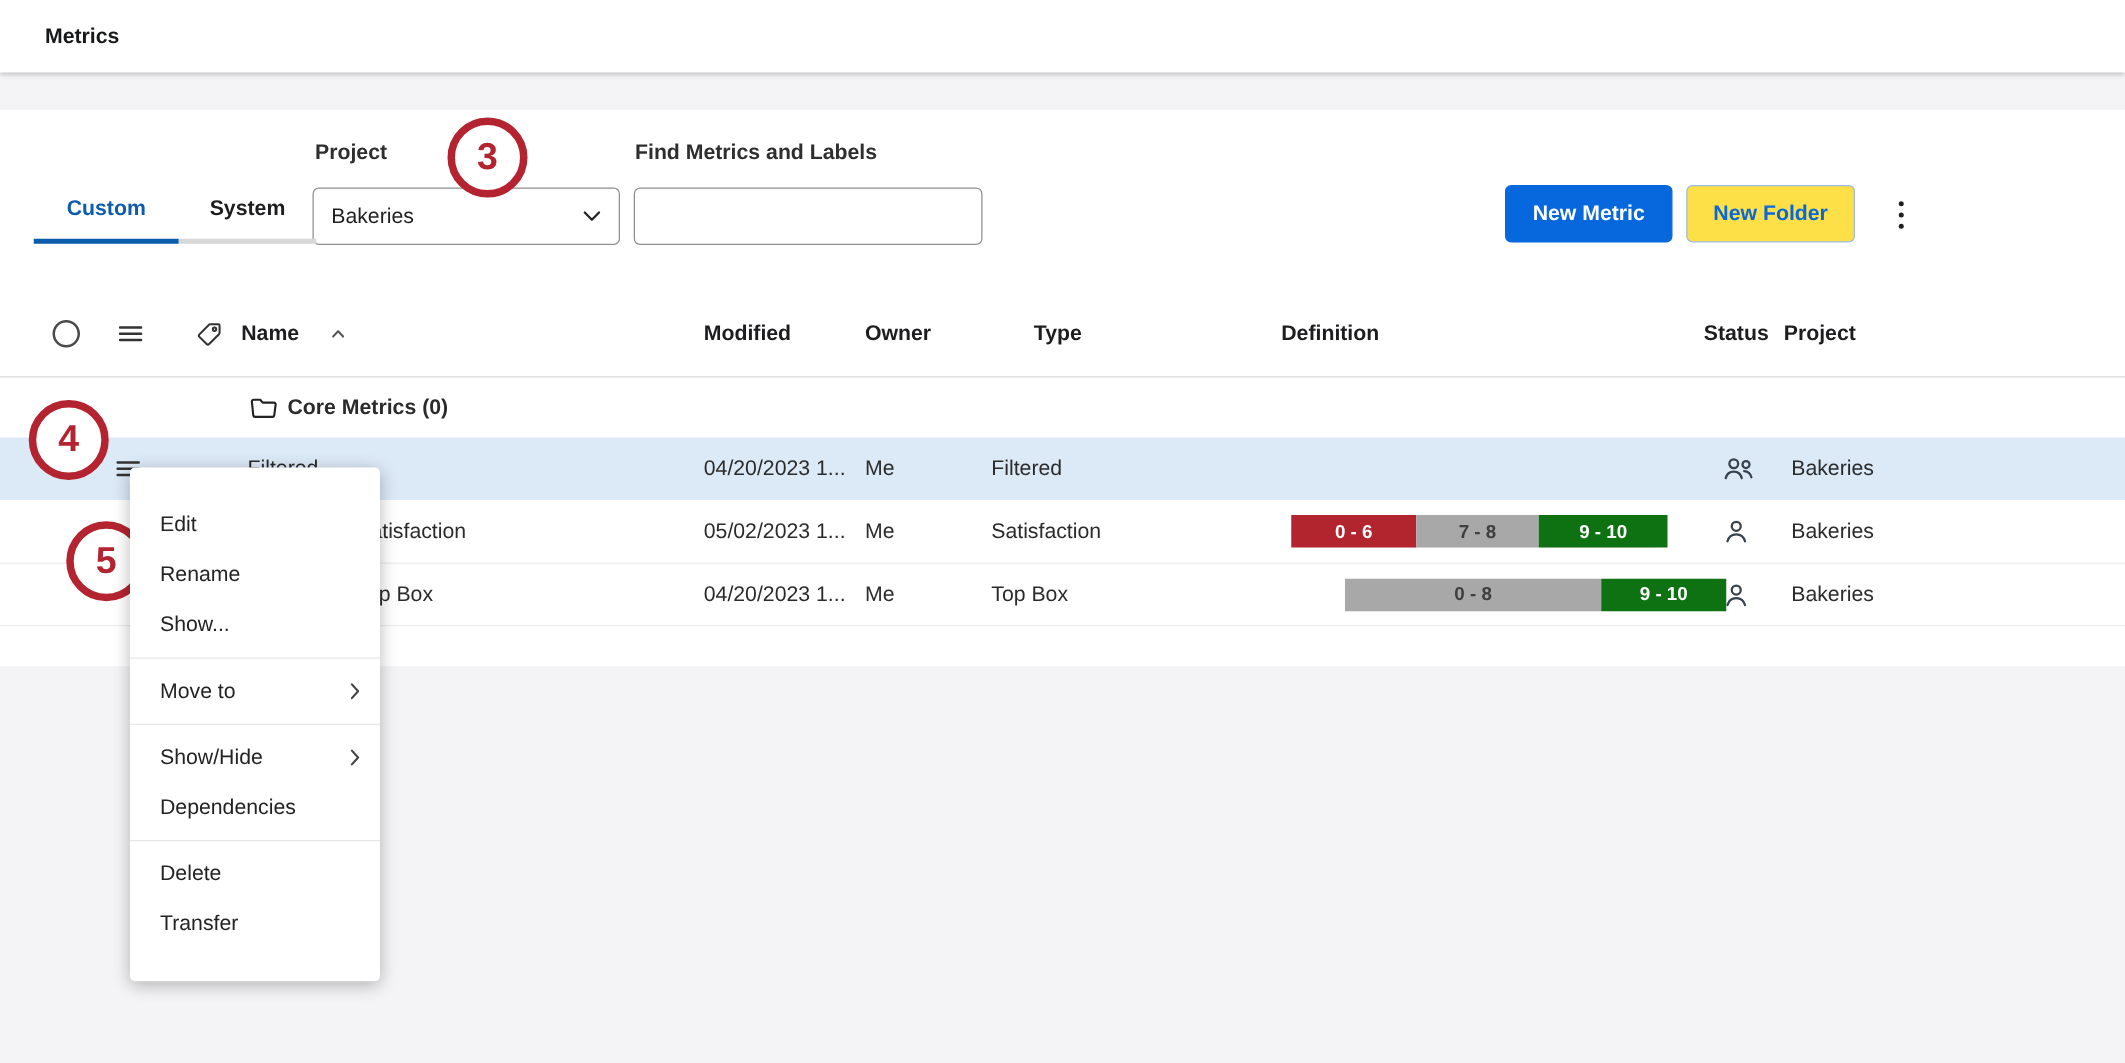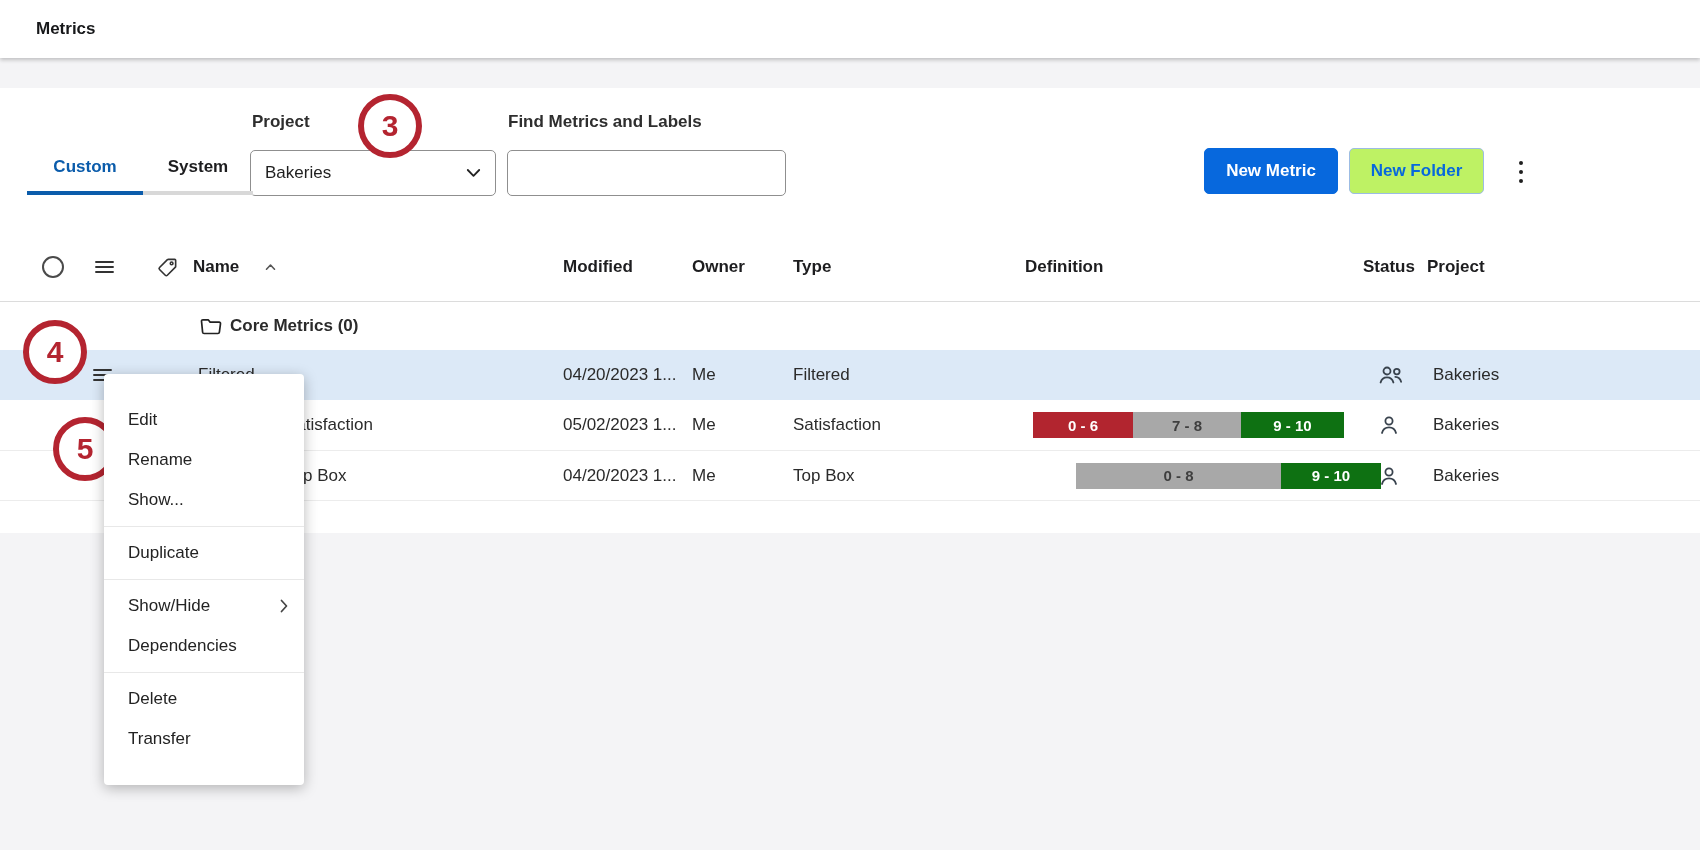--- a/index.html
+++ b/index.html
@@ -27,21 +27,21 @@
                 border:1px solid #8f8f8f; border-radius:5px; display:flex; align-items:center;
                 padding:0 14px; font-size:17px; color:#1f1f1f; cursor:pointer; }
   .select-box .chev { margin-left:auto; display:inline-flex; }
   .search-box { position:absolute; left:507px; top:150px; width:279px; height:46px; background:#fff;
                 border:1px solid #8f8f8f; border-radius:5px; font-size:17px; padding:0 12px; outline:none;
                 font-family:"Liberation Sans", sans-serif; }
 
   .btn { position:absolute; top:148px; height:46px; border-radius:5px; font-size:17px; font-weight:700;
          display:flex; align-items:center; justify-content:center; cursor:pointer; }
   .btn-primary { left:1204px; width:134px; background:#0768DD; color:#fff; border:1px solid #0768DD; }
-  .btn-secondary { left:1349px; width:135px; background:#bef264; color:#0768DD; border:1px solid #9CBCE4; }
+  .btn-secondary { left:1349px; width:135px; background:#fde047; color:#0768DD; border:1px solid #9CBCE4; }
   .kebab { position:absolute; left:1506px; top:150px; width:30px; height:44px; display:flex; flex-direction:column;
            align-items:center; justify-content:center; gap:5px; cursor:pointer; }
   .kebab i { width:4px; height:4px; border-radius:50%; background:#1f1f1f; }
 
   
   .thead { position:absolute; left:0; top:233px; width:1700px; height:69px; border-bottom:1px solid #dcdcdc; }
   .cell { position:absolute; top:0; height:100%; display:flex; align-items:center; font-size:17px; color:#2b2b2b; white-space:nowrap; }
   .hcell { font-weight:700; color:#1d1d1f; }
   .sel-circle { width:22px; height:22px; border:2px solid #4a4a4a; border-radius:50%; }
 
@@ -128,21 +128,21 @@
         </svg>
     </div>
     <div class="cell hcell" style="left:193px; gap:26px;">
       <span>Name</span>
       <svg width="11" height="8" viewBox="0 0 11 8" fill="none" stroke="#555" stroke-width="1.6" stroke-linecap="round" stroke-linejoin="round">
           <path d="M1.5 6.2 5.5 2l4 4.2"></path>
         </svg>
     </div>
     <div class="cell hcell" style="left:563px;">Modified</div>
     <div class="cell hcell" style="left:692px;">Owner</div>
-    <div class="cell hcell" style="left:793px;text-align:center;">Type</div>
+    <div class="cell hcell" style="left:827px;text-align:center;">Type</div>
     <div class="cell hcell" style="left:1025px;">Definition</div>
     <div class="cell hcell" style="left:1363px;">Status</div>
     <div class="cell hcell" style="left:1427px;">Project</div>
   </div>
 
   <div class="row row-folder">
     <div class="cell" style="left:200px;">
       <svg width="22" height="19" viewBox="0 0 22 19" fill="none" stroke="#222" stroke-width="1.7" stroke-linejoin="round">
           <path d="M1.5 4.2c0-.8.6-1.4 1.4-1.4h5.3l1.9 2.3h9a1.4 1.4 0 0 1 1.4 1.6l-1.1 8.5a1.5 1.5 0 0 1-1.5 1.3H4.1a1.5 1.5 0 0 1-1.5-1.3L1.5 4.2z"></path>
         </svg>
@@ -175,21 +175,21 @@
   </div>
 
   <div class="row row-2">
     <div class="cell" style="left:285px;">Satisfaction</div>
     <div class="cell" style="left:563px;">05/02/2023 1...</div>
     <div class="cell" style="left:692px;">Me</div>
     <div class="cell" style="left:793px;">Satisfaction</div>
     <div class="cell" style="left:1033px;">
       <div class="defbar">
           <div class="seg" style="width: 100px; background: rgb(178, 37, 47); color: rgb(255, 255, 255);">0 - 6</div>
-          <div class="seg" style="width: 108px; background: rgb(168, 168, 168); color: rgb(63, 63, 63);">7 - 8</div>
+          <div class="seg" style="width: 98px; background: rgb(168, 168, 168); color: rgb(63, 63, 63);">7 - 8</div>
           <div class="seg" style="width: 103px; background: rgb(14, 113, 18); color: rgb(255, 255, 255);">9 - 10</div>
         </div>
     </div>
     <div class="cell" style="left:1377px;">
 
       <span class="status-ic" style="display: inline-flex;">
         <svg width="24" height="24" viewBox="0 0 24 24" fill="none" stroke="#38424d" stroke-width="1.8" stroke-linecap="round">
             <circle cx="12" cy="8" r="3.6"></circle>
             <path d="M5 20c1-3.9 3.7-5.6 7-5.6s6 1.7 7 5.6"></path>
           </svg>
@@ -221,21 +221,28 @@
     <div class="cell" style="left:1433px;">Bakeries</div>
   </div>
 
   <div class="menu">
     <div class="mgroup">
       <div class="mitem">Edit</div>
       <div class="mitem">Rename</div>
       <div class="mitem">Show...</div>
     </div>
     <div class="mgroup">
-      <div class="mitem">Duplicate</div>
+      <div class="mitem">
+        <span>Move to</span>
+        <span class="arrow">
+          <svg width="8" height="14" viewBox="0 0 8 14" fill="none" stroke="#444" stroke-width="1.7" stroke-linecap="round" stroke-linejoin="round">
+              <path d="M1.5 1.5 6.5 7l-5 5.5"></path>
+            </svg>
+        </span>
+      </div>
     </div>
     <div class="mgroup">
       <div class="mitem">
         <span>Show/Hide</span>
         <span class="arrow">
           <svg width="8" height="14" viewBox="0 0 8 14" fill="none" stroke="#444" stroke-width="1.7" stroke-linecap="round" stroke-linejoin="round">
               <path d="M1.5 1.5 6.5 7l-5 5.5"></path>
             </svg>
         </span>
       </div>

